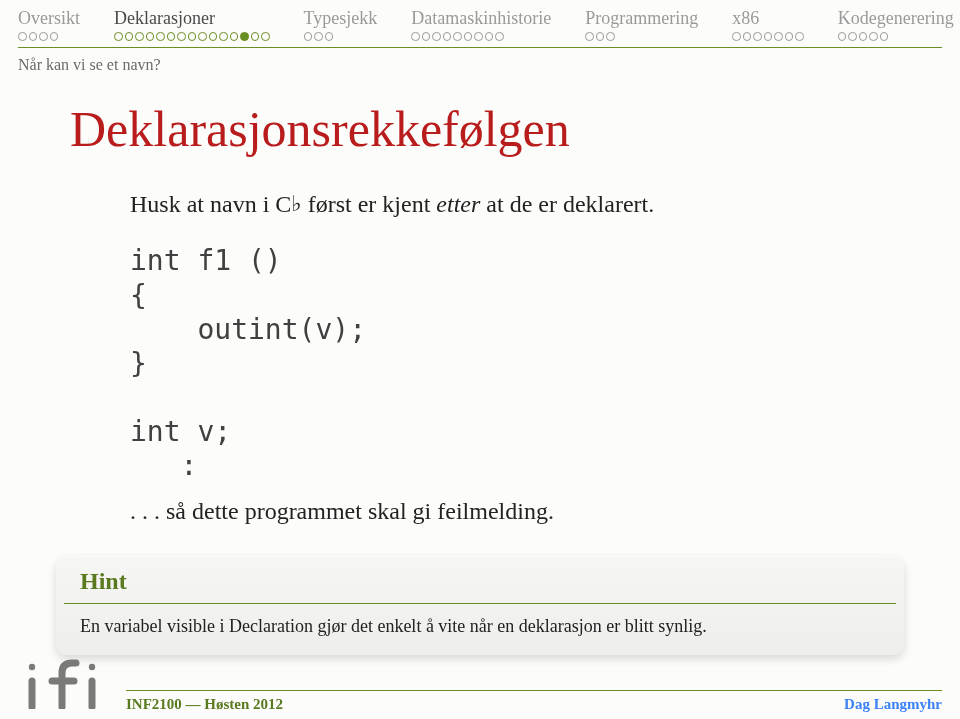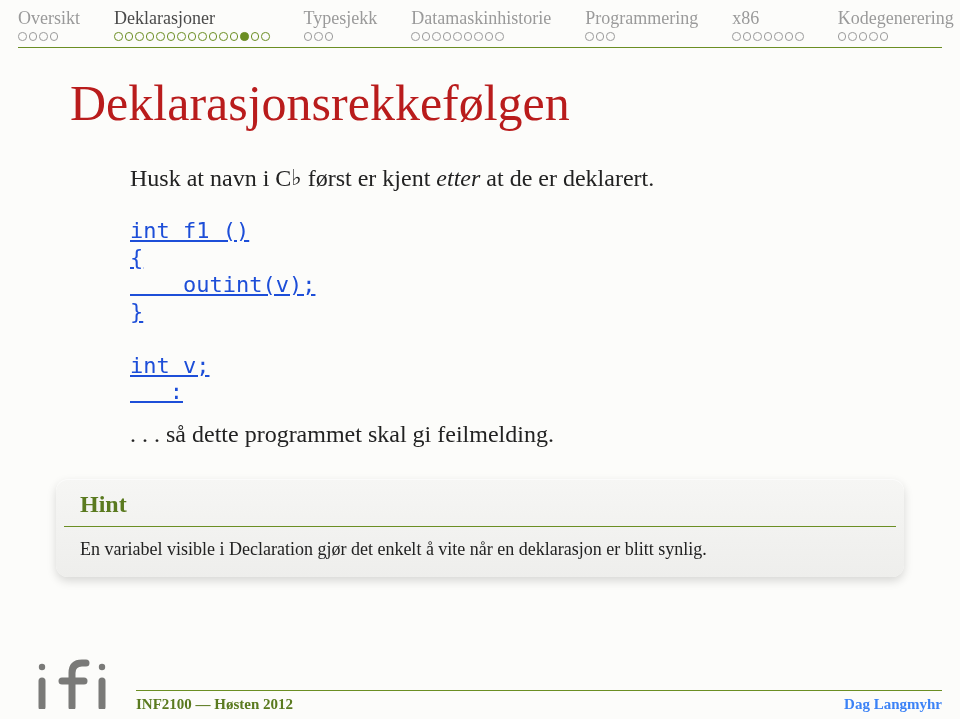--- a/index.html
+++ b/index.html
@@ -78,26 +78,25 @@
     line-height: 1.35;
   }
   .flat {
     font-family: Arial, sans-serif;
     font-size: 22px;
     vertical-align: 1px;
   }
   .italic { font-style: italic; }
   .code {
     font-family: 'DejaVu Sans Mono', Menlo, Consolas, monospace;
-    font-size: 22px;
-    color: #1d4ed8;
+    font-size: 28px;
+    color: #404040;
     white-space: pre;
     margin: 24px 0 12px 0;
     line-height: 1.22;
-    text-decoration: underline;
   }
   .hint-box {
     margin: 28px 56px 0 56px;
     border-radius: 12px;
     background: linear-gradient(#f6f6f4, #eeeeec);
     box-shadow: 0 4px 10px rgba(0,0,0,0.15), inset 0 1px 0 rgba(255,255,255,0.6);
     padding: 0 0 16px 0;
     overflow: hidden;
   }
   .hint-title {
@@ -114,21 +113,21 @@
   .hint-text {
     font-size: 18px;
     color: #222;
     padding: 0 24px;
     line-height: 1.35;
   }
   
   .footer {
     position: absolute;
     bottom: 0;
-    left: 10px;
+    left: 0;
     right: 0;
     height: 60px;
     text-decoration: underline;
   }
   .logo {
     position: absolute;
     left: 18px;
     bottom: 6px;
   }
   .foot-hr {
@@ -239,20 +238,21 @@
           <div class="dot"></div>
           <div class="dot"></div>
           <div class="dot"></div>
           <div class="dot"></div>
           <div class="dot"></div>
         </div>
       </div>
     </div>
   <div class="hr"></div>
 
+  <div class="subtitle">Når kan vi se et navn?</div>
 
   <div class="title">Deklarasjonsrekkefølgen</div>
 
   <div class="body">
     <p>
       <span>Husk at navn i C</span><span class="flat">♭</span><span> først er kjent </span><span class="italic">etter</span><span> at de er deklarert.</span>
     </p>
 
     <div class="code">int f1 ()
 {

